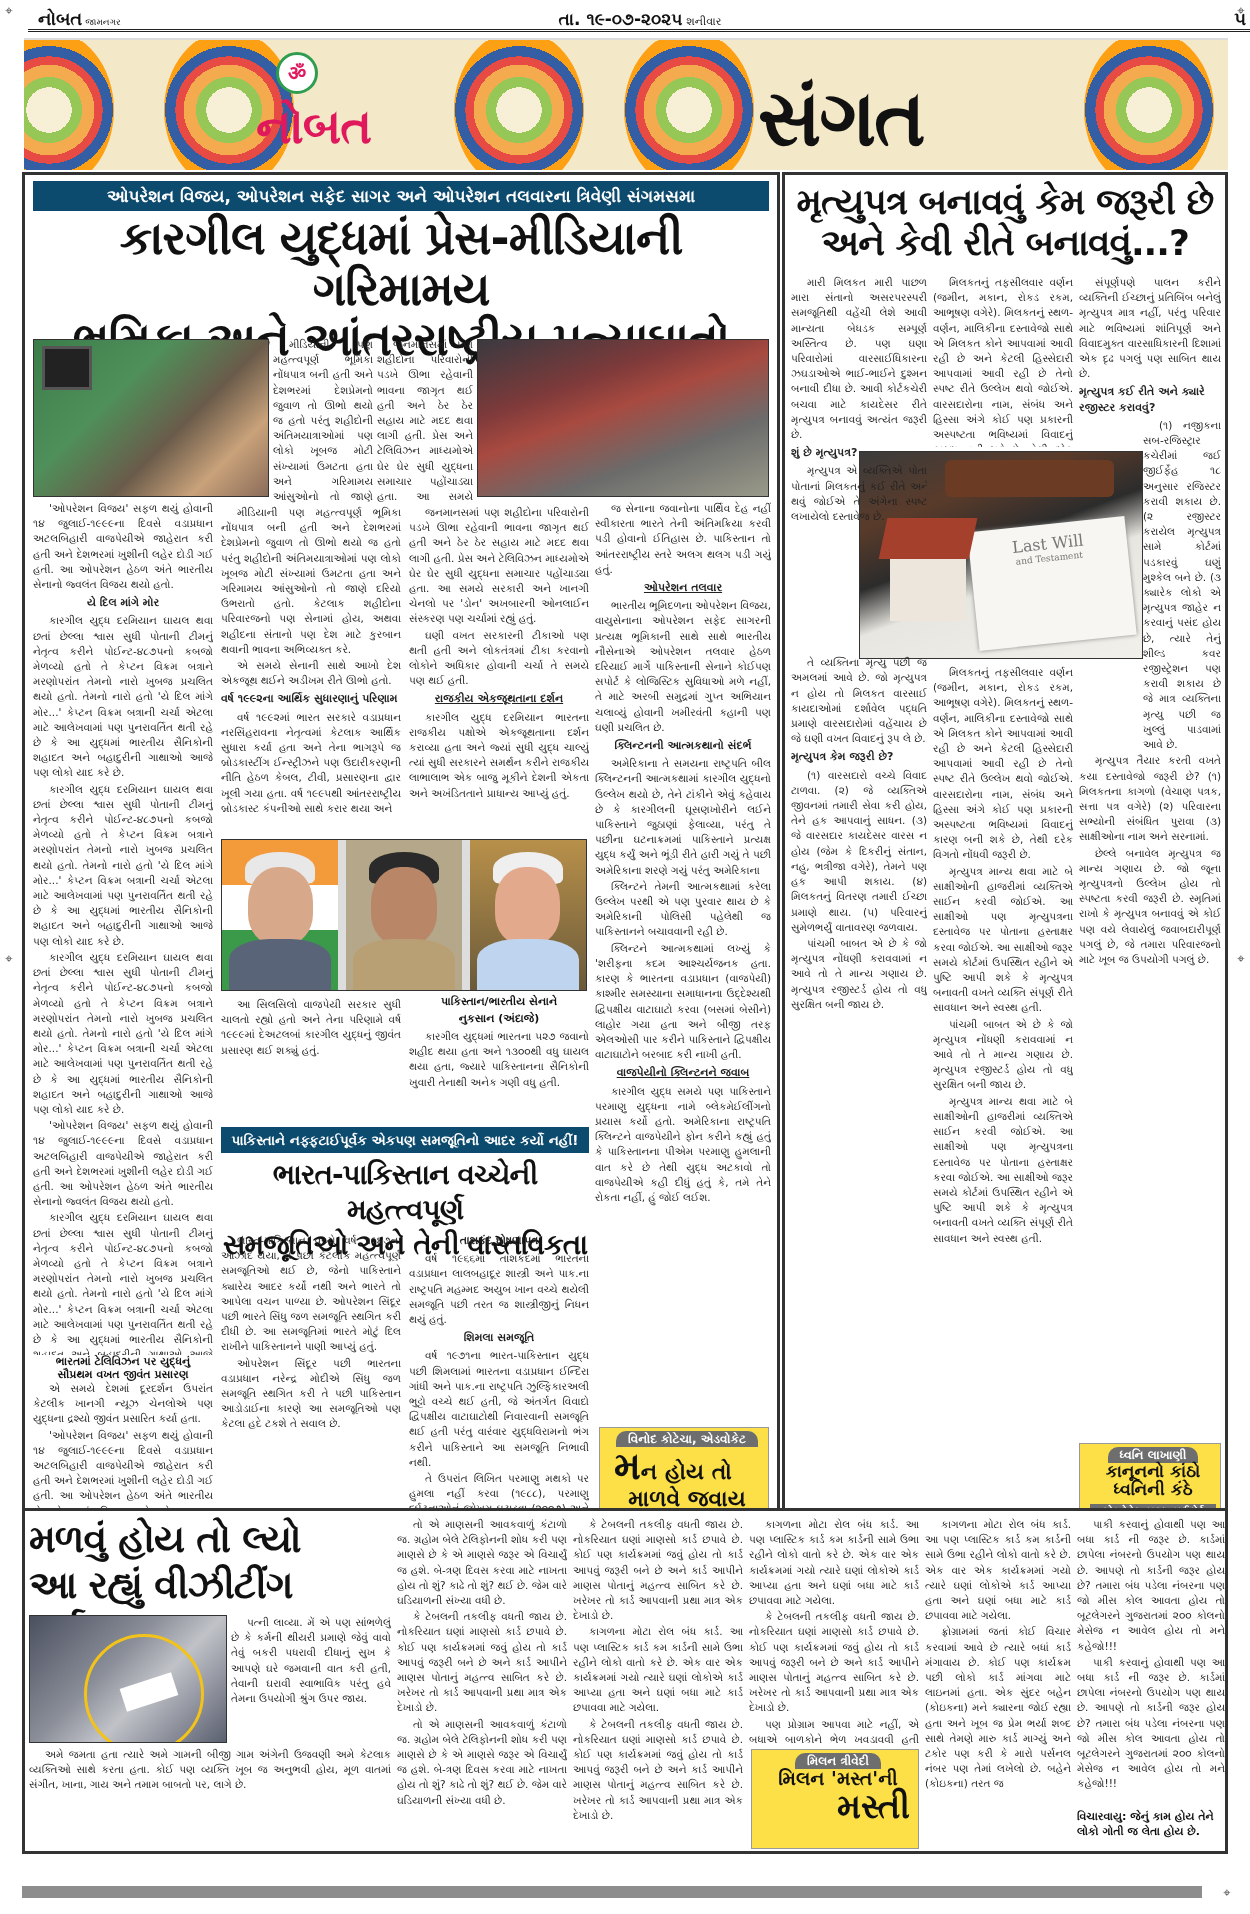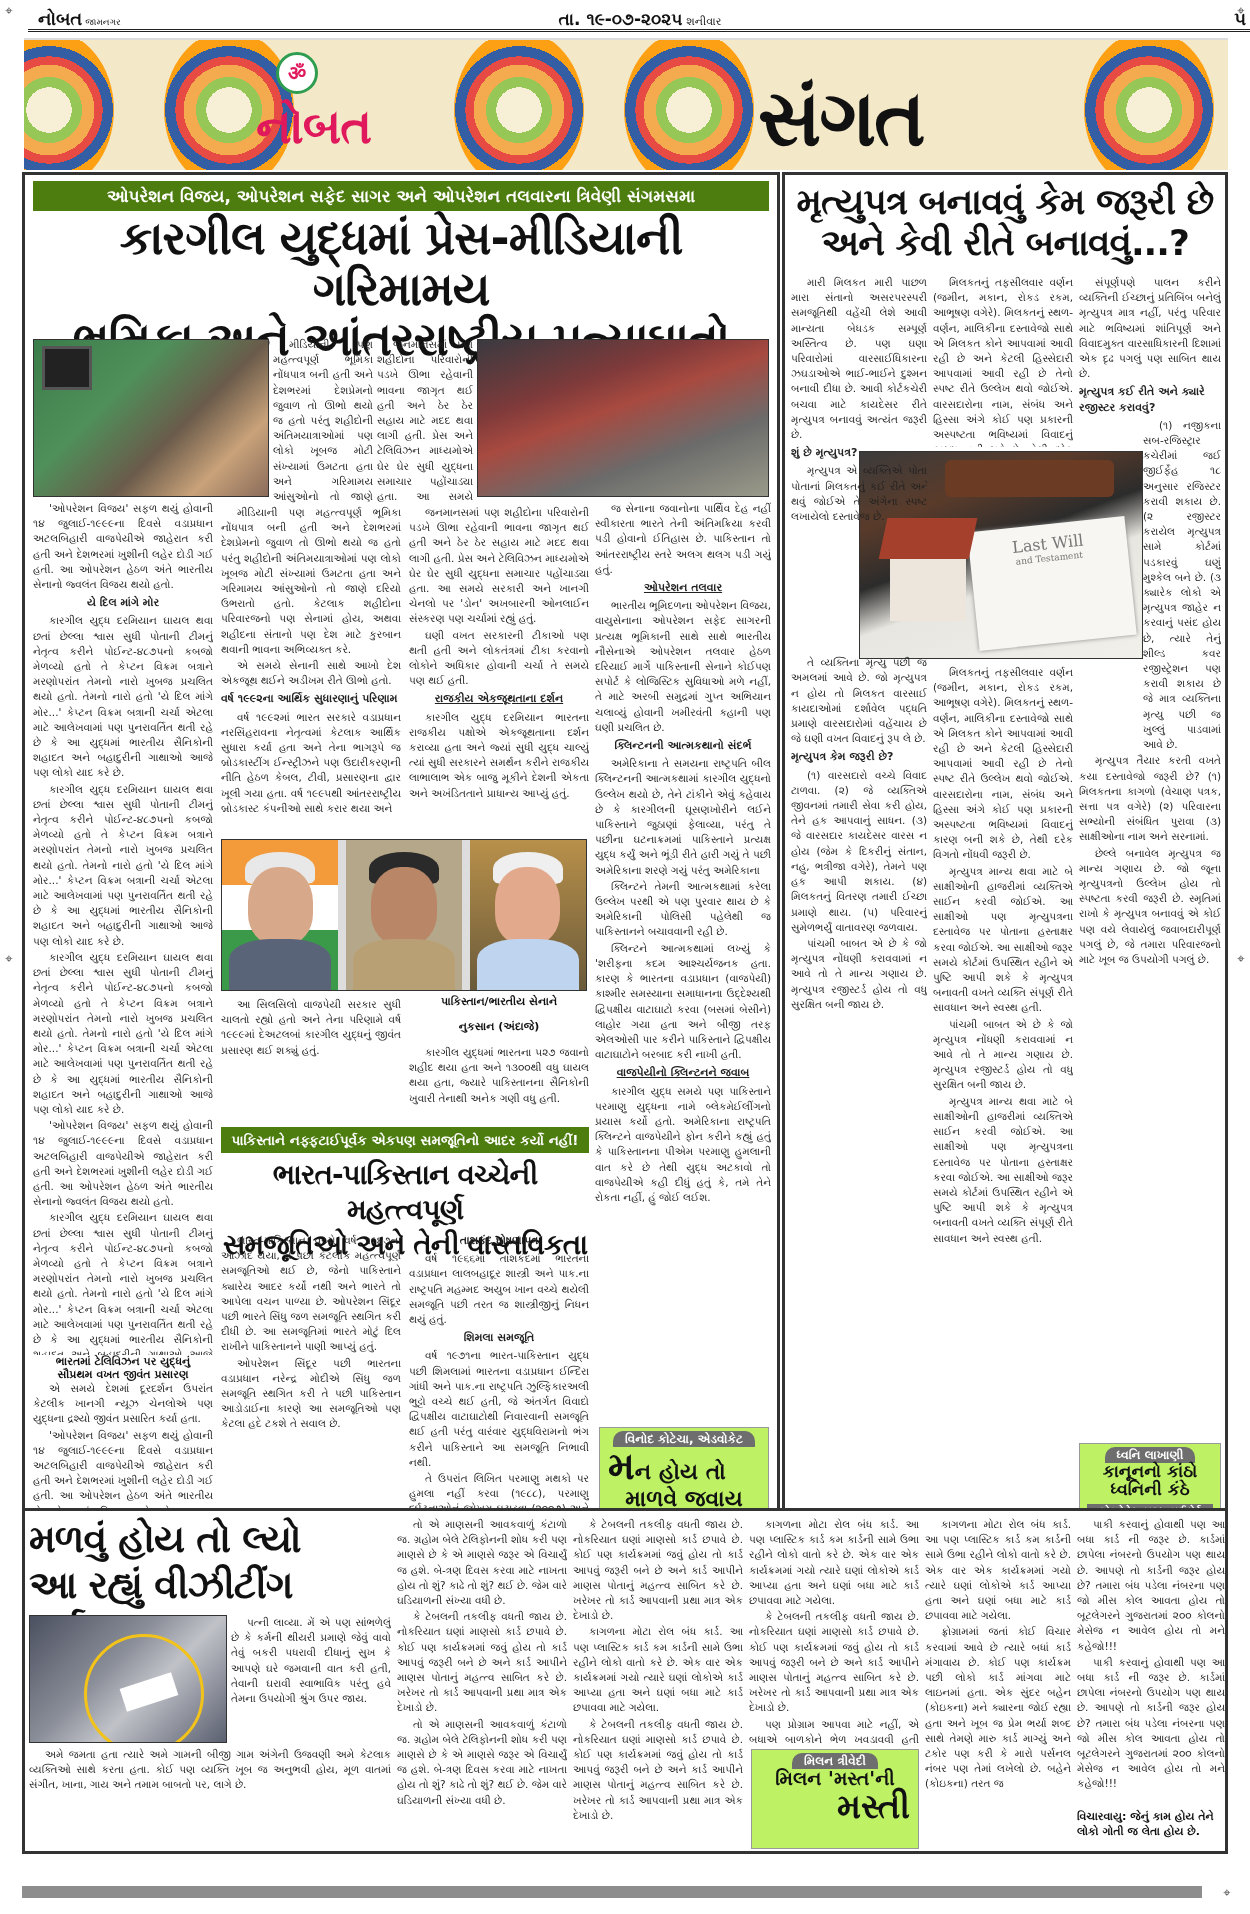--- a/index.html
+++ b/index.html
@@ -26,21 +26,21 @@
   .brand-name { left: 232px; top: 58px; font-size: 48px; font-weight: bold; color: #e0195c; letter-spacing: -1px; }
   .section-name { left: 690px; top: 32px; font-size: 78px; font-weight: bold; color: #111; font-family: "DejaVu Serif", serif; letter-spacing: -2px; margin-left: 44px; }
 
   
   .frame { border: 3px solid #333; background: #fff; }
   .frame-left { left: 22px; top: 172px; width: 758px; height: 1356px; }
   .frame-right { left: 782px; top: 172px; width: 446px; height: 1356px; }
   .frame-bottom { left: 22px; top: 1508px; width: 1206px; height: 346px; }
   .bottom-strip { left: 22px; top: 1886px; width: 1180px; height: 12px; background: #8d8d8d; }
 
-  .kicker { background: #4d7c0f; color: #fff; font-weight: bold; text-align: center; }
+  .kicker { background: #0c4a6e; color: #fff; font-weight: bold; text-align: center; }
   .headline { font-weight: bold; text-align: center; letter-spacing: -1px; line-height: 1.1; color: #111; }
 
   .col-text { font-size: 10.5px; line-height: 15.2px; color: #222; text-align: justify; overflow: hidden; }
   .col-text p { text-indent: 16px; margin-bottom: 1px; }
   .sub-head { font-weight: bold; text-align: center; font-size: 11px; margin: 3px 0; }
   .sub-head.u { text-decoration: underline; }
   .sub-head.left { text-align: left; }
 
   .photo { background: #556; overflow: hidden; border: 1px solid #333; }
   .photo-family { background: linear-gradient(135deg,#3b7d4a 0%,#4f8f5a 35%,#6a5b4a 60%,#c9a27a 80%,#8a6c5a 100%); }
@@ -51,21 +51,21 @@
   .portrait .body { position: absolute; left: 6%; bottom: 0; width: 88%; height: 34%; border-radius: 40% 40% 0 0; }
   .photo-will { background: linear-gradient(160deg,#3b3b3b 0%,#5a3b2a 25%,#2c2c2c 45%,#e8e6e0 60%,#f2f0ea 100%); }
 
   .house { position: absolute; left: 8%; top: 32%; width: 32%; height: 50%; }
   .house .roof { position: absolute; left: 0; top: 0; width: 100%; height: 40%; background: #a5402c; transform: skewX(-12deg); }
   .house .walls { position: absolute; left: 8%; top: 40%; width: 84%; height: 60%; background: #ece6dc; }
   .gavel { position: absolute; right: 10%; top: 4%; width: 60%; height: 18%; background: #6b3b24; border-radius: 6px; }
   .will-paper { position: absolute; left: 40%; top: 35%; width: 56%; height: 58%; background: #f7f6f2; transform: rotate(-6deg); box-shadow: 0 0 4px #888; padding: 10px; }
   .will-paper .t { font-family: "DejaVu Serif", serif; font-size: 16px; color: #777; text-align: center; }
 
-  .badge-box { background: #bef264; border: 1px solid #999; text-align: center; }
+  .badge-box { background: #fde047; border: 1px solid #999; text-align: center; padding-left: 6px; }
   .badge-tab { background: #6e6e6e; color: #fff; font-weight: bold; font-size: 12px; border-radius: 10px 10px 0 0; display: inline-block; padding: 1px 12px; }
   .badge-tab.bottom { border-radius: 0 0 10px 10px; }
   .badge-title { font-weight: bold; color: #111; line-height: 1.05; }
 
   .photo-card { background: linear-gradient(135deg,#4b5060 0%,#8a8e98 40%,#c0c2c8 60%,#5b6070 100%); }
   .yellow-ring { position: absolute; border: 3px solid #f3c319; border-radius: 50%; }
 </style>
 </head>
 <body>
 
@@ -176,21 +176,21 @@
       <div class="hair" style="background:#efefef;"></div>
         <div class="face" style="background:#e3a98c;"></div>
         <div class="body" style="background:#bfd4ee;"></div>
     </div>
   </div>
   <div class="abs col-text" style="left:196px;top:822px;width:180px;height:130px;">
     <p>આ સિલસિલો વાજપેયી સરકાર સુધી ચાલતો રહ્યો હતો અને તેના પરિણામે વર્ષ ૧૯૯૯માં દેઅટલબાં કારગીલ યુદ્ધનું જીવંત પ્રસારણ થઈ શક્યું હતું.</p>
   </div>
   <div class="abs" style="left:384px;top:820px;width:180px;">
     <div class="sub-head" style="margin:0;">પાકિસ્તાન/ભારતીય સેનાને</div>
-    <div class="sub-head" style="margin:12px;">નુકસાન (અંદાજે)</div>
+    <div class="sub-head" style="margin:4px;">નુકસાન (અંદાજે)</div>
     <div class="col-text" style="height:90px;">
         <p>કારગીલ યુદ્ધમાં ભારતના ૫૨૭ જવાનો શહીદ થયા હતા અને ૧૩૦૦થી વધુ ઘાયલ થયા હતા, જ્યારે પાકિસ્તાનના સૈનિકોની ખુવારી તેનાથી અનેક ગણી વધુ હતી.</p>
       </div>
   </div>
 
   <div class="abs kicker" style="left:196px;top:952px;width:368px;height:26px;font-size:13.5px;line-height:26px;">પાકિસ્તાને નફ્ફટાઈપૂર્વક એકપણ સમજૂતિનો આદર કર્યો નહીં!</div>
   <div class="abs headline" style="left:192px;top:982px;width:376px;font-size:28px;line-height:1.25;">
     <div>ભારત-પાકિસ્તાન વચ્ચેની મહત્ત્વપૂર્ણ</div>
     <div>સમજૂતિઓ અને તેની વાસ્તવિકતા</div>
   </div>

